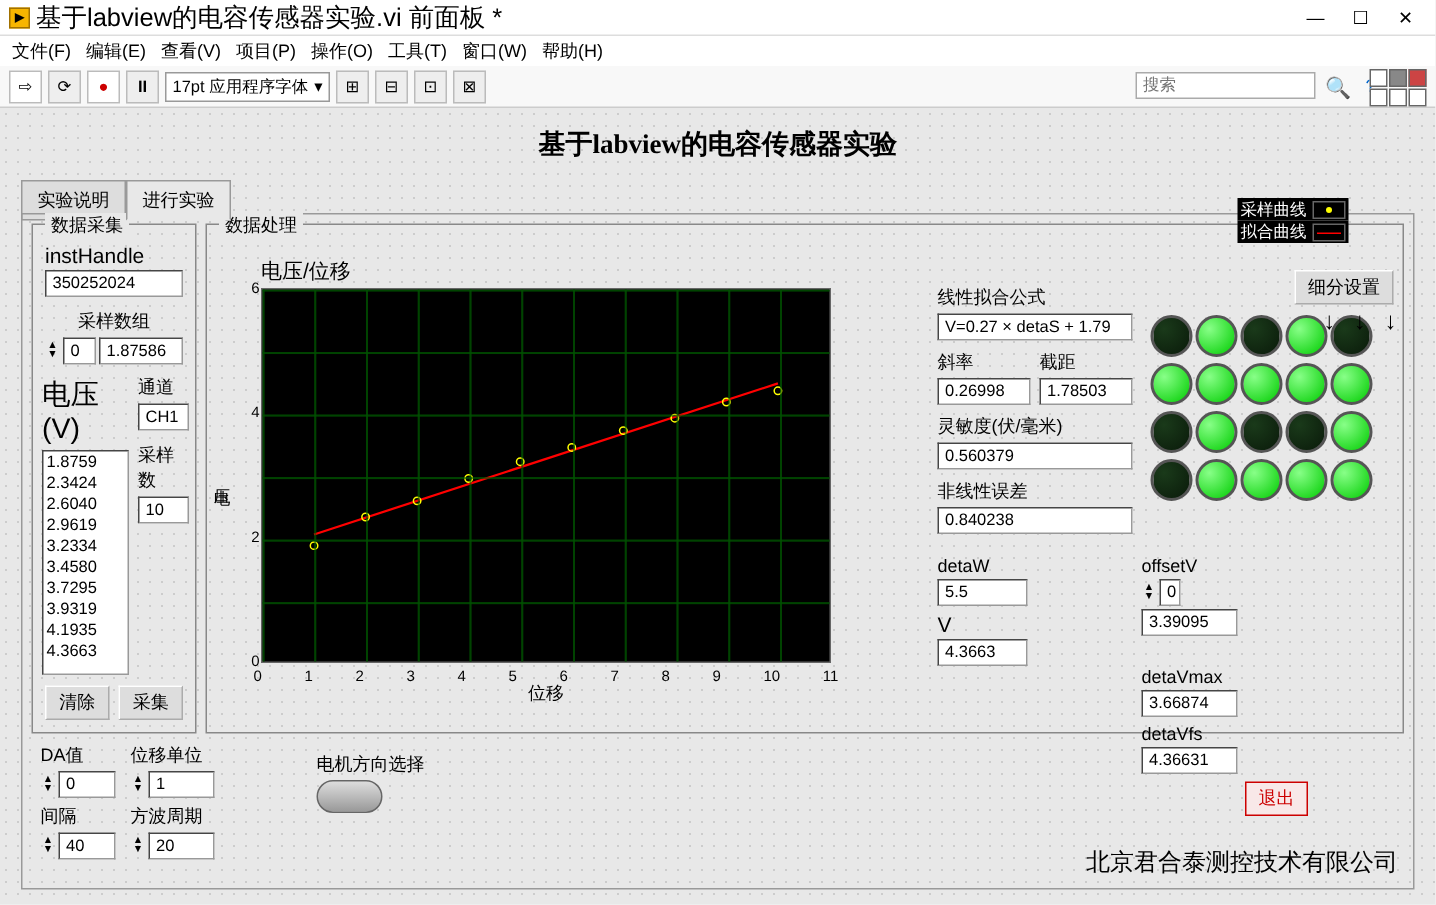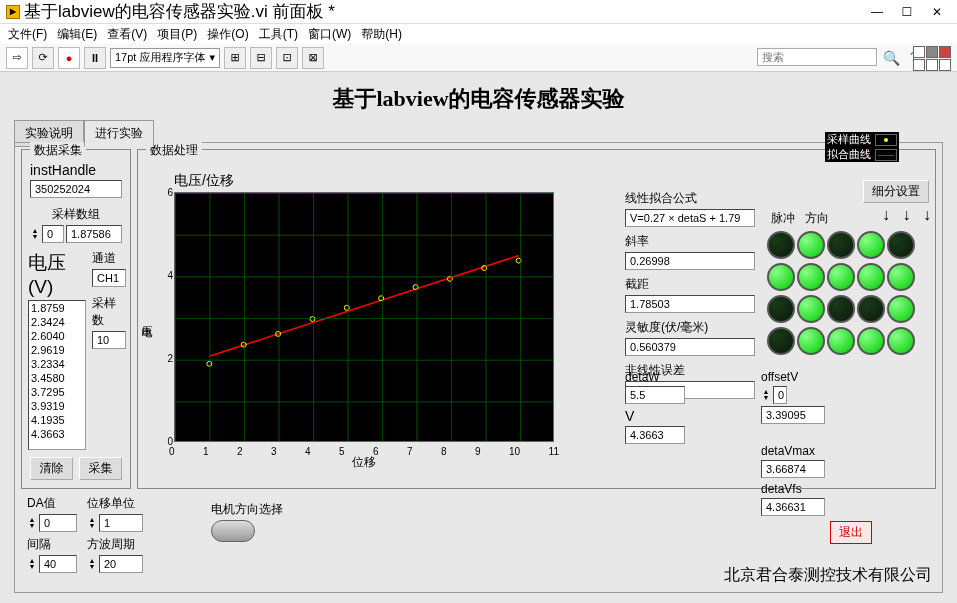--- a/index.html
+++ b/index.html
@@ -21,21 +21,21 @@
 .fontsel { height:20px; border:1px solid #999; background:#fff; padding:0 4px; font-size:11px; display:flex; align-items:center; gap:4px;}
 .searchbox { position:absolute; right:80px; top:4px; height:18px; width:120px; border:1px solid #aaa; background:#fff; padding:0 4px; font-size:11px;}
 .palette { position:absolute; right:6px; top:2px; display:grid; grid-template-columns:repeat(3,12px); grid-template-rows:repeat(2,12px); gap:1px;}
 .palette div{border:1px solid #666;}
 
 .canvas { position:absolute; top:72px; left:0; right:0; bottom:0; background:#e8e8e8;
   background-image: radial-gradient(circle, #ccc 0.5px, transparent 0.5px);
   background-size: 8px 8px;
 }
 
-.maintitle { position:absolute; top:12px; left:0; right:0; text-align:center; font-size:22px; font-family: KaiTi, serif; font-weight:bold;}
+.maintitle { position:absolute; top:12px; left:0; right:0; text-align:center; font-size:18px; font-family: KaiTi, serif; font-weight:bold;}
 
 .tabstrip { position:absolute; top:48px; left:14px; display:flex; }
 .tab { padding:4px 10px; border:1px solid #999; background:#ddd; font-size:12px; cursor:default;}
 .tab.active { background:#e8e8e8; border-bottom-color:#e8e8e8; position:relative; z-index:2;}
 .tabbody { position:absolute; top:70px; left:14px; right:14px; bottom:10px; border:1px solid #999; }
 
 .grp { position:absolute; border:1px solid #888; }
 .grp > .lbl { position:absolute; top:-8px; left:8px; background:#e8e8e8; padding:0 4px; font-size:12px;}
 
 .acq { top:6px; left:6px; width:110px; height:340px; }
@@ -67,21 +67,21 @@
 .xlabel { position:absolute; bottom:-30px; left:50%; transform:translateX(-50%); font-size:12px;}
 .ylabel { position:absolute; left:-36px; top:50%; transform:translateY(-50%); font-size:11px; writing-mode:vertical-rl;}
 .dataline { position:absolute; inset:0; }
 
 .legend { position:absolute; top:-18px; right:36px; display:flex; flex-direction:column; font-size:11px;}
 .legend .row{ display:flex; align-items:center; gap:4px; background:#000; color:#fff; padding:0 2px;}
 .legend .sw { width:22px; height:12px; border:1px solid #666;}
 
 .params { position:absolute; top:40px; right:180px; width:130px;}
 .params .fld{ position:static; margin-bottom:6px;}
-.twocol { display:flex; gap:6px;flex-direction:column;}
+.twocol { display:flex; gap:6px;}
 .twocol > div{flex:1;}
 
 .stats { position:absolute; top:220px; right:180px; width:130px;}
 .stats2 { position:absolute; top:220px; right:110px; width:64px;}
 
 .leds { position:absolute; top:60px; right:-4px; width:172px;}
 .ledhdr { display:flex; font-size:12px; margin-bottom:4px; gap:10px; padding-left:4px;}
 .ledrow { display:flex; gap:2px; margin-bottom:4px;}
 .led { width:28px; height:28px; border-radius:50%; border:2px solid #555; background: radial-gradient(circle at 30% 30%, #1a3a1a, #0a1a0a);}
 .led.on { background: radial-gradient(circle at 30% 30%, #8f8, #0c0);}
@@ -319,24 +319,20 @@
           </div>
         <div class="fld" style="position:static">
             <span class="cap">detaVfs</span>
           <div class="val">4.36631</div>
           </div>
       </div>
 
       <div class="leds">
         <div class="btn" style="position:absolute;top:-30px;right:10px">细分设置</div>
         <div class="arrows">↓ ↓ ↓</div>
-        <div class="ledhdr">
-            <span>脉冲</span>
-            <span>方向</span>
-          </div>
         <div id="ledgrid">
             <div class="ledrow">
               <div class="led"></div>
               <div class="led on"></div>
               <div class="led"></div>
               <div class="led on"></div>
               <div class="led"></div>
             </div>
             <div class="ledrow">
               <div class="led on"></div>

